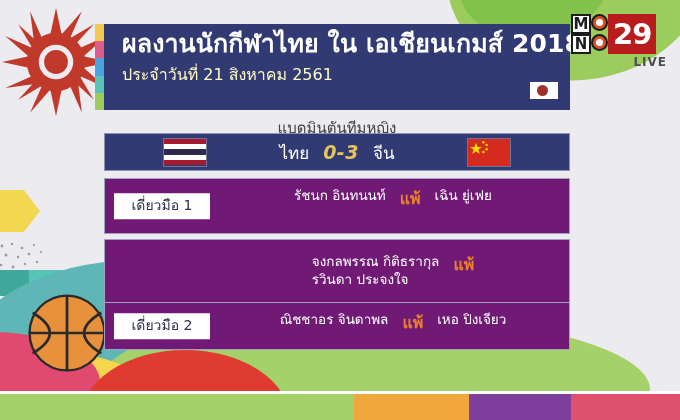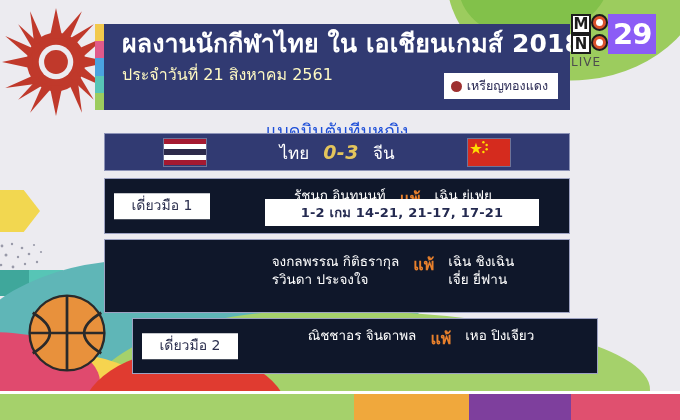--- a/index.html
+++ b/index.html
@@ -77,52 +77,52 @@
     background:#ffffff; color:#1c1c1c; border:2px solid #1c1c1c;
     font-weight:bold; font-size:15px; line-height:1;
     width:20px; height:20px; display:flex; align-items:center; justify-content:center;
   }
   .mono-cell.o { background:#d9512c; color:#ffffff; border-radius:50%; width:17px; height:17px;
     border:2px solid #1c1c1c; font-size:0; position:relative; }
   .mono-cell.o::after { content:""; width:7px; height:7px; border-radius:50%; background:#ffffff; }
   .mono-left { display:flex; flex-direction:column; }
   .mono-row { display:flex; }
   .mono-29 {
-    background:#8b5cf6; color:#ffffff; font-weight:bold; font-size:29px;
+    background:#b91c1c; color:#ffffff; font-weight:bold; font-size:29px;
     display:flex; align-items:center; justify-content:center;
     padding:0 5px; letter-spacing:-1px;
   }
-  .live { text-align:left; color:#4e4e4e; font-size:12px; font-weight:normal;
+  .live { text-align:right; color:#4e4e4e; font-size:12px; font-weight:bold;
     letter-spacing:1px; margin-top:1px; }
 
   
   .match-title {
     position:absolute; left:104px; top:116px; width:466px;
-    text-align:center; color:#1d4ed8; font-size:18px; z-index:6;
+    text-align:center; color:#404040; font-size:15px; z-index:6;
   }
   .score-bar {
     position:absolute; left:104px; top:133px; width:466px; height:38px;
     background:#313a72; border:1px solid #8d93b8; z-index:6;
     display:flex; align-items:center; justify-content:center; gap:14px;
   }
   .flag { width:44px; height:29px; position:absolute; border:1px solid #6e7398; }
   .flag.left { left:58px; }
   .flag.right { right:58px; }
   .flag-th i { display:block; width:100%; }
   .team { color:#ffffff; font-size:17px;text-align:right; }
   .score { color:#e4c55c; font-size:19px; font-weight:bold; letter-spacing:.5px;font-style:italic; }
 
   
   .row {
-    position:absolute; left:104px; width:466px; background:#0f172a;
+    position:absolute; left:104px; width:466px; background:#701a75;
     border:1px solid #9da2c2; z-index:6;
   }
   .row-1 { top:178px; height:56px; }
   .row-2 { top:239px; height:74px; }
-  .row-3 { top:318px; height:56px;margin-left:28px; }
+  .row-3 { top:302px; height:48px; }
 
   .cat {
     position:absolute; left:9px; top:50%; transform:translateY(-50%);
     background:#ffffff; color:#2b2f4e; font-size:14px;
     padding:4px 10px; text-align:center; line-height:1.25; white-space:pre-line;
     min-width:96px;
   }
   .players {
     position:absolute; left:120px; right:8px; top:7px;
     display:flex; align-items:flex-start; justify-content:center; gap:14px;
@@ -241,21 +241,20 @@
     <i style="background:#f2c94c"></i>
     <i style="background:#e05a8a"></i>
     <i style="background:#4aa3df"></i>
     <i style="background:#57c5b6"></i>
     <i style="background:#9ccc5e"></i>
   </div>
   <div class="title">ผลงานนักกีฬาไทย ใน เอเชียนเกมส์ 2018</div>
   <div class="subtitle">ประจำวันที่ 21 สิงหาคม 2561</div>
   <div class="medal-badge">
     <span class="medal-dot"></span>
-    <span>เหรียญทองแดง</span>
   </div>
 </div>
 
 <div class="match-title">แบดมินตันทีมหญิง</div>
 
 <div class="score-bar">
   <span class="flag left flag-th">
     <i style="height:20%;background:#a51931"></i>
     <i style="height:20%;background:#ffffff"></i>
     <i style="height:20%;background:#2d2a4a"></i>
@@ -276,30 +275,27 @@
   </span>
 </div>
 
 <div class="row row-1">
   <div class="cat">เดี่ยวมือ 1</div>
   <div class="players">
     <span class="pname">รัชนก อินทนนท์</span>
     <span class="verdict">แพ้</span>
     <span class="pname r">เฉิน ยู่เฟย</span>
   </div>
-  <div class="scoreline">1-2 เกม 14-21, 21-17, 17-21</div>
 </div>
 
 <div class="row row-2">
   <div class="players">
     <span class="pname">จงกลพรรณ กิติธรากุล
 รวินดา ประจงใจ</span>
     <span class="verdict">แพ้</span>
-    <span class="pname r">เฉิน ชิงเฉิน
-เจี่ย ยี่ฟาน</span>
   </div>
 </div>
 
 <div class="row row-3">
   <div class="cat">เดี่ยวมือ 2</div>
   <div class="players">
     <span class="pname">ณิชชาอร จินดาพล</span>
     <span class="verdict">แพ้</span>
     <span class="pname r">เหอ ปิงเจียว</span>
   </div>

